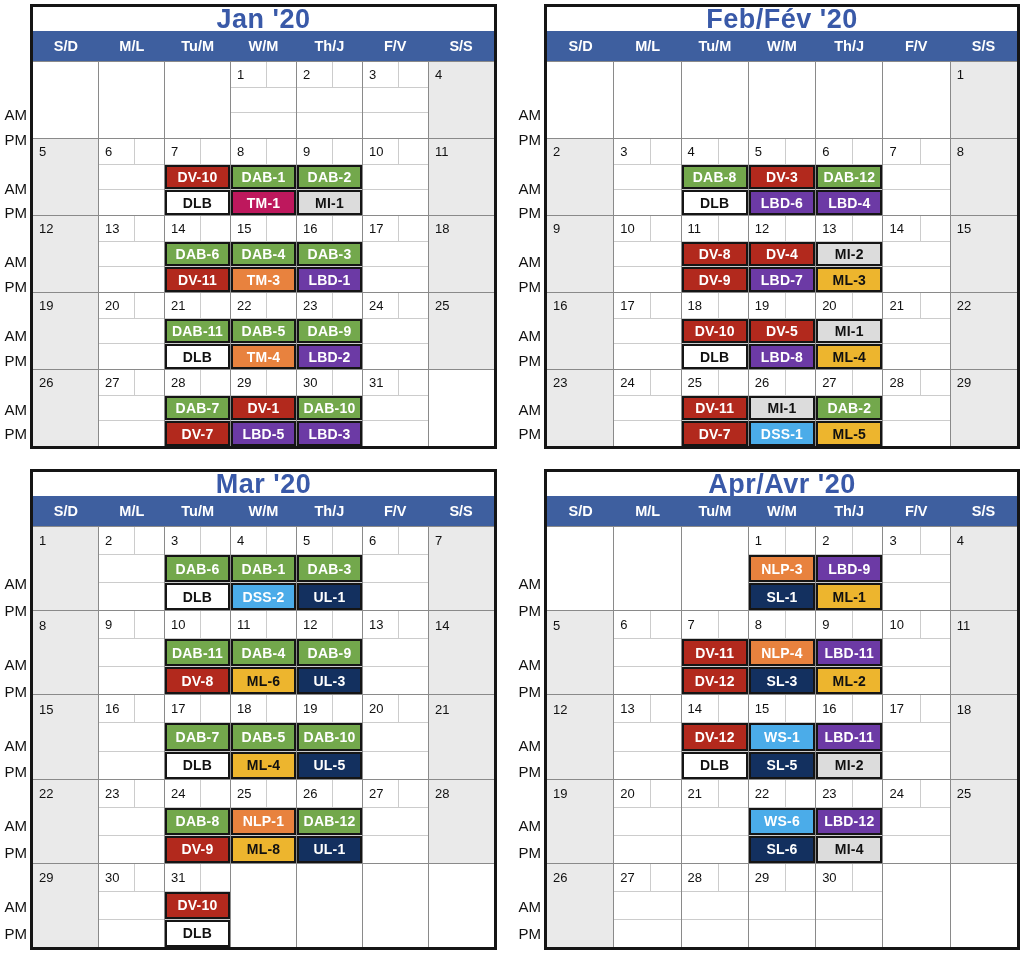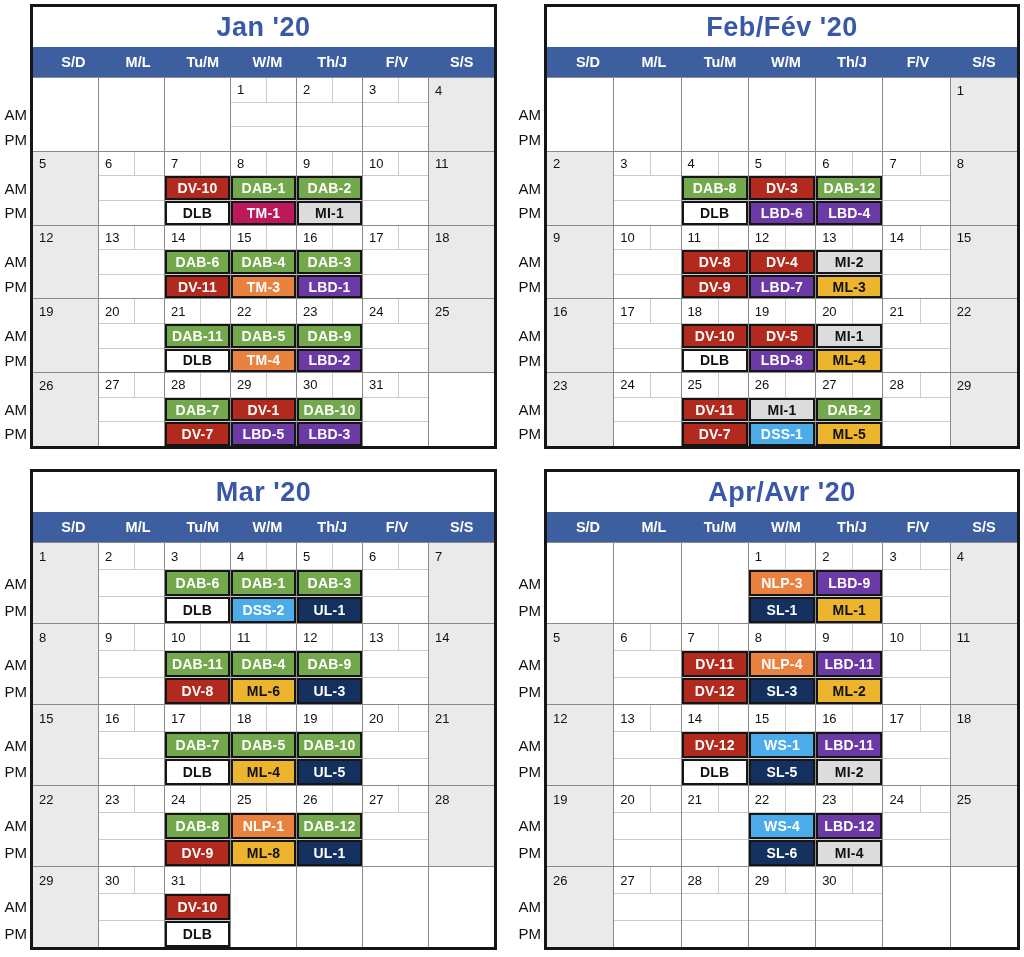--- a/index.html
+++ b/index.html
@@ -18,23 +18,23 @@
 
   .gutter { width:30px; display:flex; flex-direction:column; padding-bottom:3px; }
   .g-title { height:43px; }
   .g-band  { height:31px; }
   .g-week  { flex:1; display:flex; flex-direction:column; }
   .g-cell  { flex:1; }
   .g-label { display:flex; align-items:center; justify-content:flex-end;
              padding-right:3px; font-size:15px; color:#111; }
 
   .cal { flex:1; border:3px solid var(--borderc); display:flex; flex-direction:column; background:#fff; }
-  .title { height:40px; display:flex; align-items:center; justify-content:center;
+  .title { height:24px; display:flex; align-items:center; justify-content:center;
            font-weight:bold; font-size:27px; color:var(--titlec); letter-spacing:.5px; }
-  .dow { height:31px; background:var(--band); display:flex; border-bottom:1px solid var(--grid);padding-left:8px; }
+  .dow { height:31px; background:var(--band); display:flex; border-bottom:1px solid var(--grid); }
   .dow-cell { flex:1; color:#fff; font-weight:bold; font-size:14.5px;
               display:flex; align-items:center; justify-content:center; }
   .weeks { flex:1; display:flex; flex-direction:column; }
   .week { flex:1; display:flex; }
   .week + .week { border-top:1px solid var(--grid); }
   .day { flex:1; display:flex; flex-direction:column; background:#fff; }
   .day + .day { border-left:1px solid var(--grid); }
   .day.weekend { background:var(--weekend); }
 
   .num-row { flex:1; display:flex; }
@@ -1248,21 +1248,21 @@
               <div class="num-box">21</div>
             </div>
             <div class="row-am"></div>
             <div class="row-pm"></div>
           </div>
           <div class="day weekday">
             <div class="num-row">
               <div class="num-box">22</div>
             </div>
             <div class="row-am">
-              <div class="chip" style="background: rgb(75, 172, 233); color: rgb(255, 255, 255);">WS-4</div>
+              <div class="chip" style="background: rgb(75, 172, 233); color: rgb(255, 255, 255);">WS-6</div>
             </div>
             <div class="row-pm">
               <div class="chip" style="background: rgb(19, 48, 95); color: rgb(255, 255, 255);">SL-6</div>
             </div>
           </div>
           <div class="day weekday">
             <div class="num-row">
               <div class="num-box">23</div>
             </div>
             <div class="row-am">

